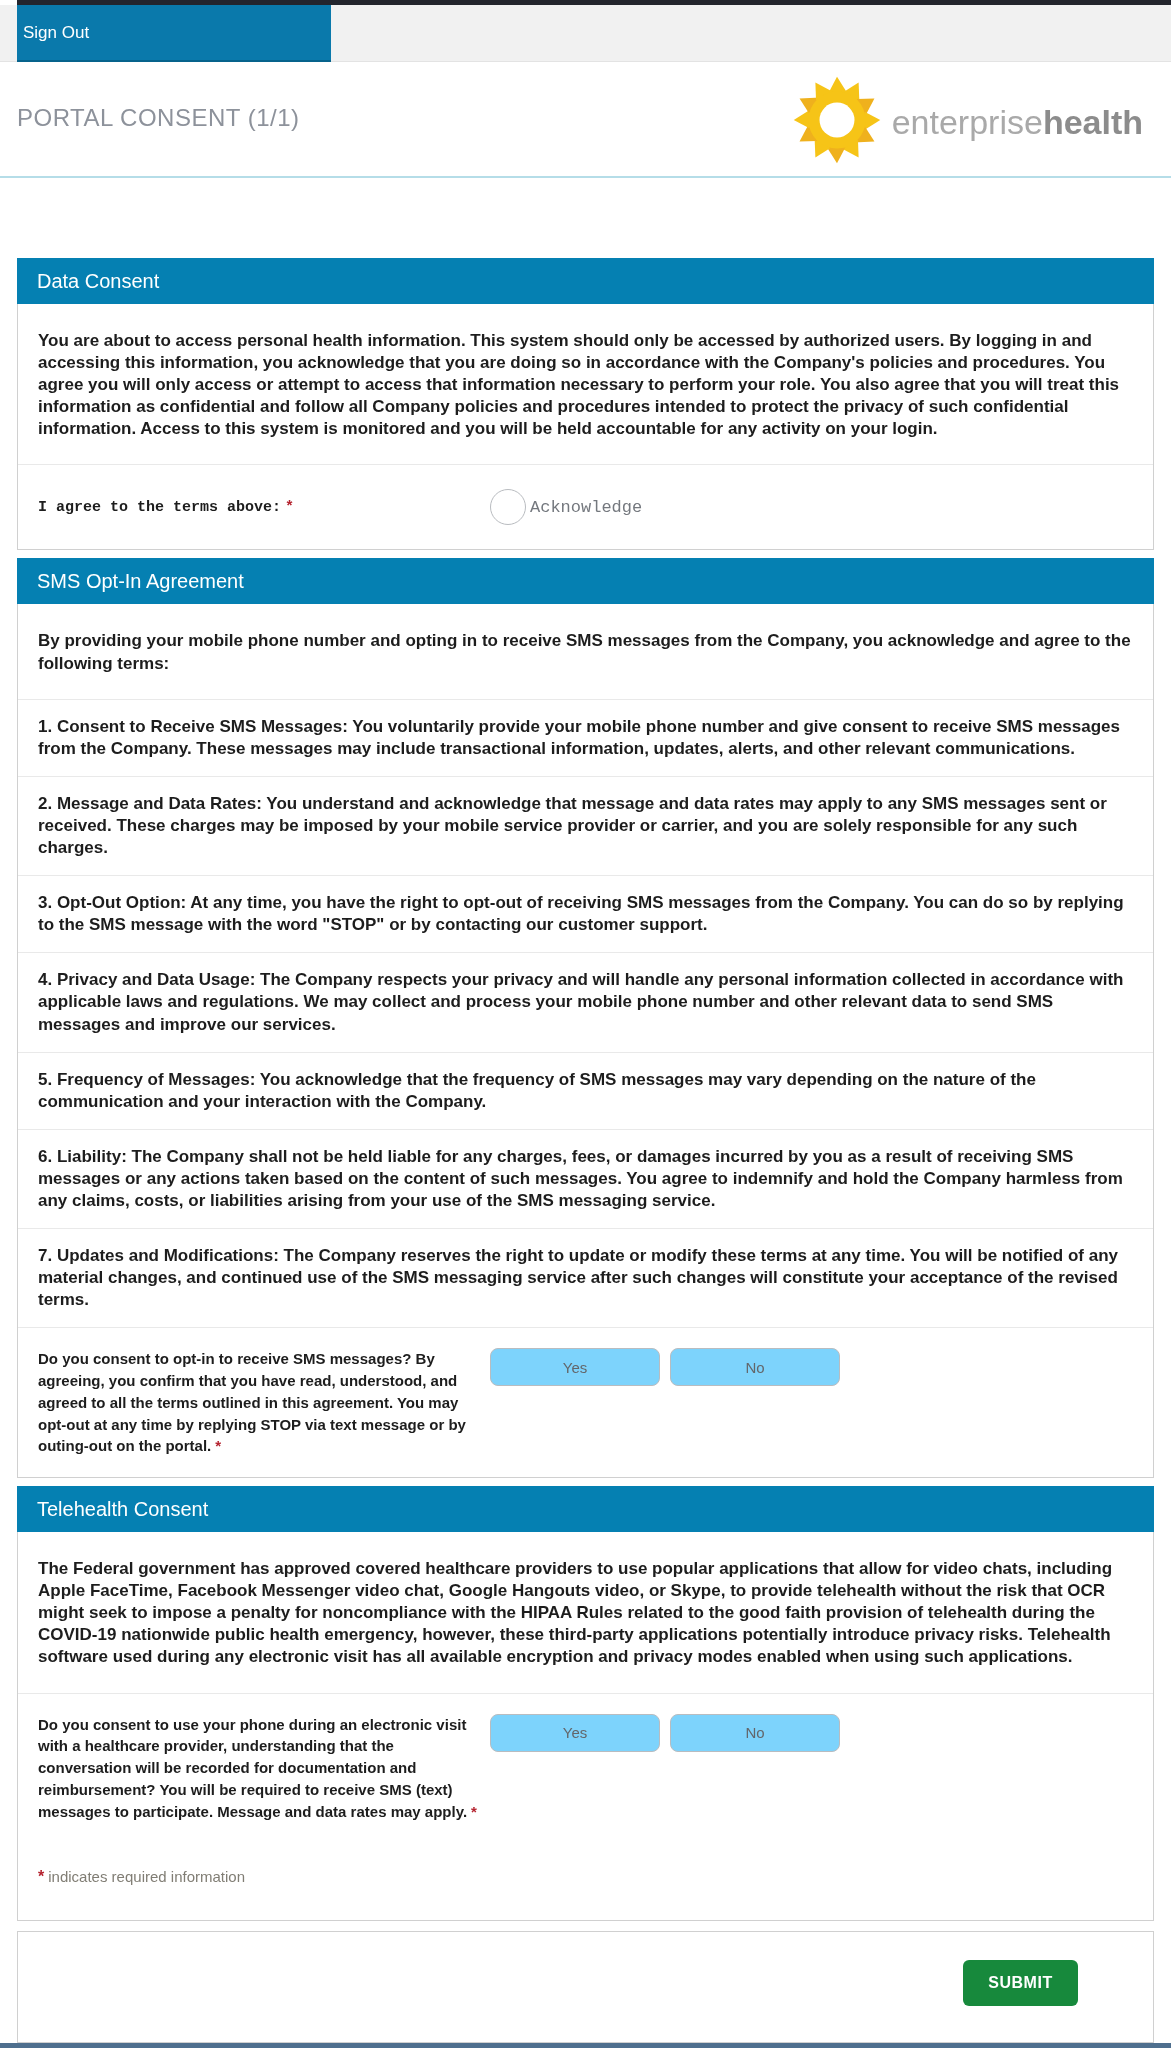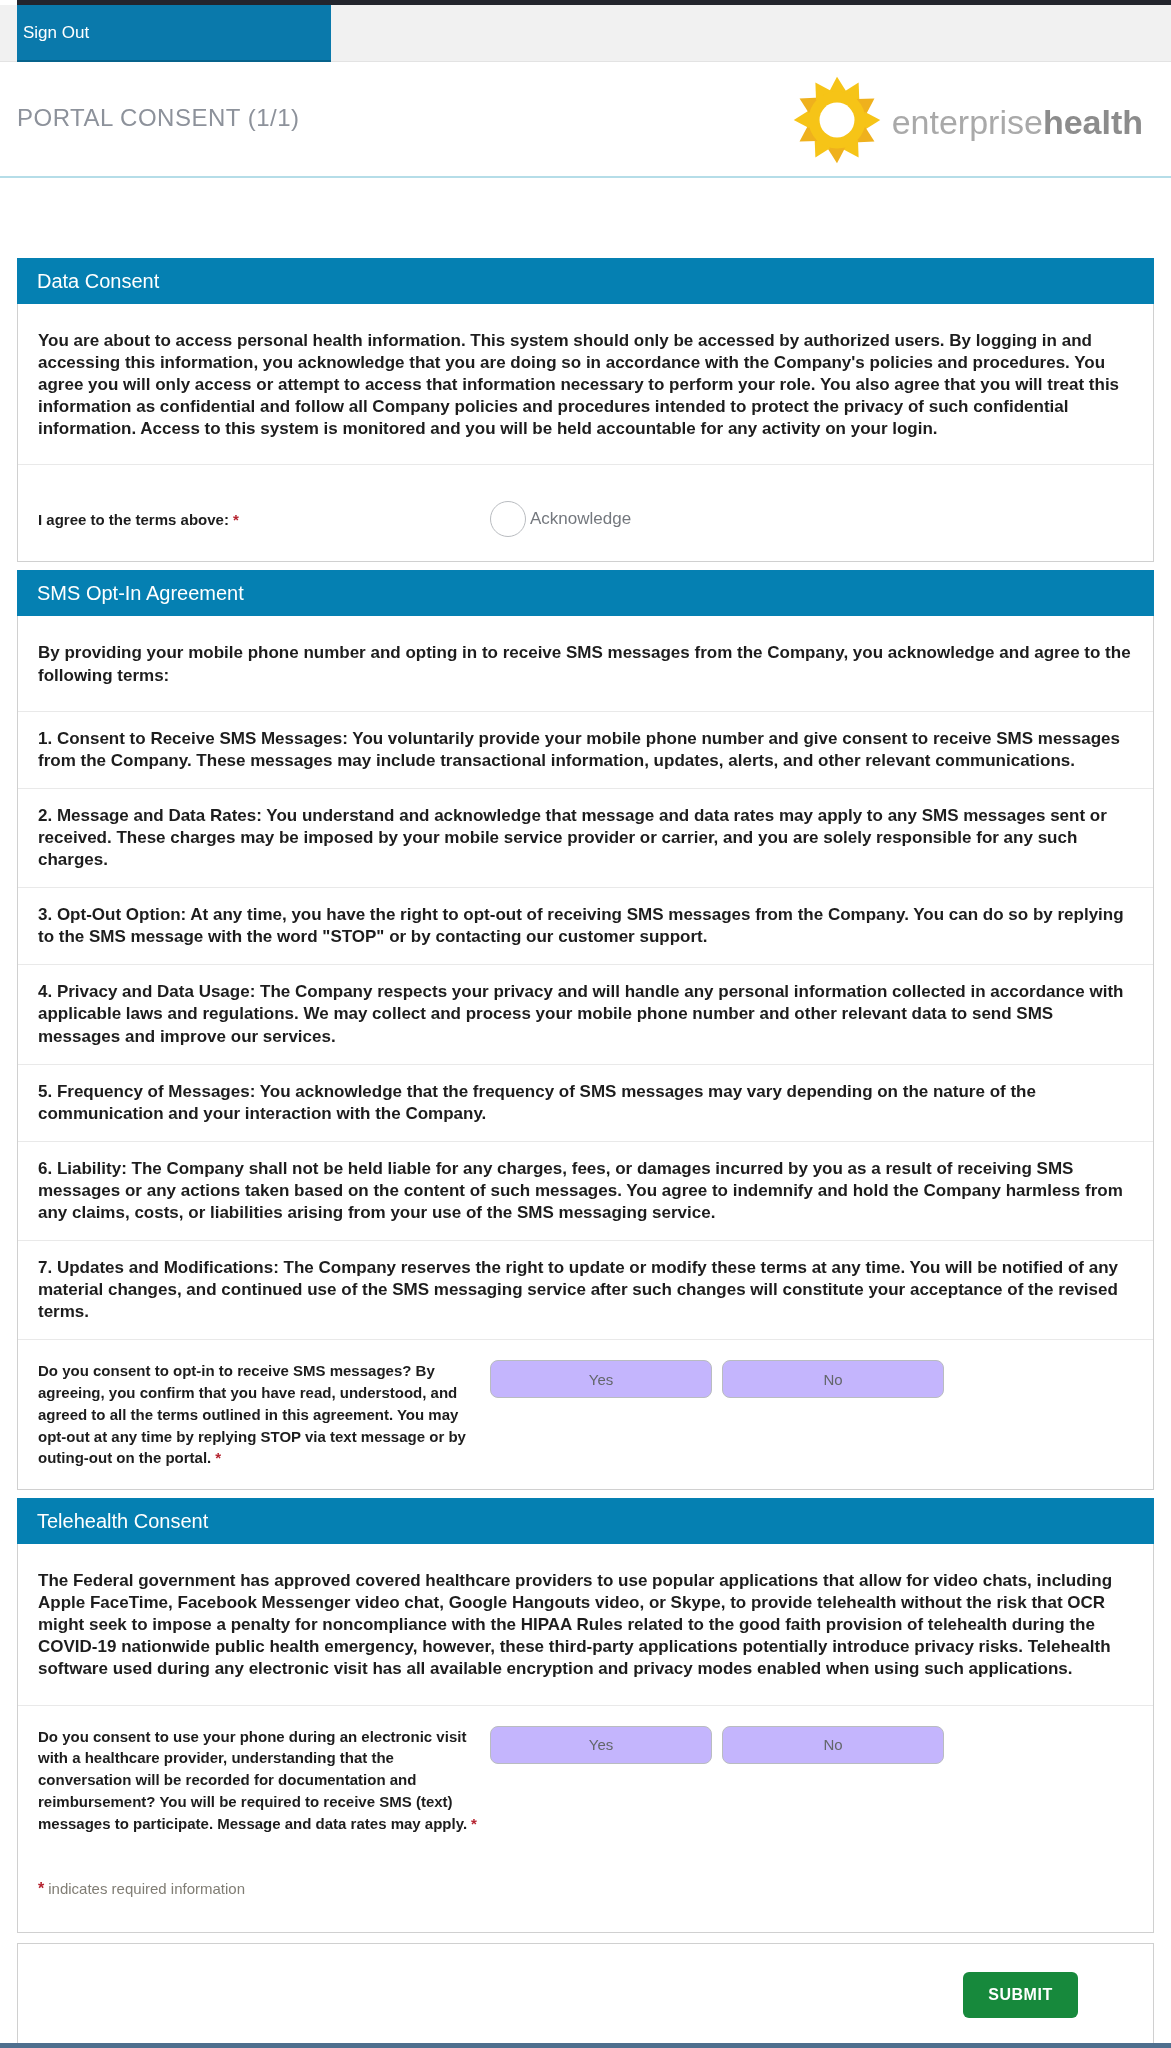--- a/index.html
+++ b/index.html
@@ -37,26 +37,26 @@
   .panel-header {
     background:#0580b2; color:#ffffff; height:46px;
     display:flex; align-items:center; padding-left:20px;
     font-size:20px; font-weight:400;
   }
   .panel-body { background:#ffffff; border:1px solid #d0d0d0; border-top:none; }
   .block { padding:16px 20px; font-size:17px; font-weight:700; line-height:1.3; color:#1d1d1d; }
   .block.first { padding-top:26px; padding-bottom:24px; }
   .block.rule { border-top:1px solid #e9e9e9; }
   .q-row { display:flex; border-top:1px solid #e9e9e9; padding:20px; }
-  .q-row.center { align-items:center; padding-top:36px; padding-bottom:24px; }
+  .q-row.center { align-items:center; padding-top:24px; padding-bottom:24px;font-family:Liberation Mono, monospace; }
   .q-label { width:440px; flex:none; font-size:15px; font-weight:700; line-height:1.45; }
   .req { color:#b5232f; font-weight:700; margin-left:4px; }
   .q-controls { display:flex; gap:10px; margin-left:12px; align-items:flex-start; }
   .btn-choice {
-    width:222px; height:38px; background:#c4b5fd;
+    width:170px; height:38px; background:#7dd3fc;
     border:1px solid #b9bcc0; border-radius:8px;
     font-family:"Liberation Sans", sans-serif;
     font-size:15px; color:#63666a; cursor:pointer;
   }
   .radio-circle {
     width:36px; height:36px; border-radius:50%;
     border:1px solid #b9bcc0; background:#ffffff; display:inline-block; cursor:pointer; flex:none;
   }
   .ack-wrap { display:flex; align-items:center; gap:4px; margin-left:12px; }
   .ack-label { color:#74787e; font-size:17px; font-weight:400; }

